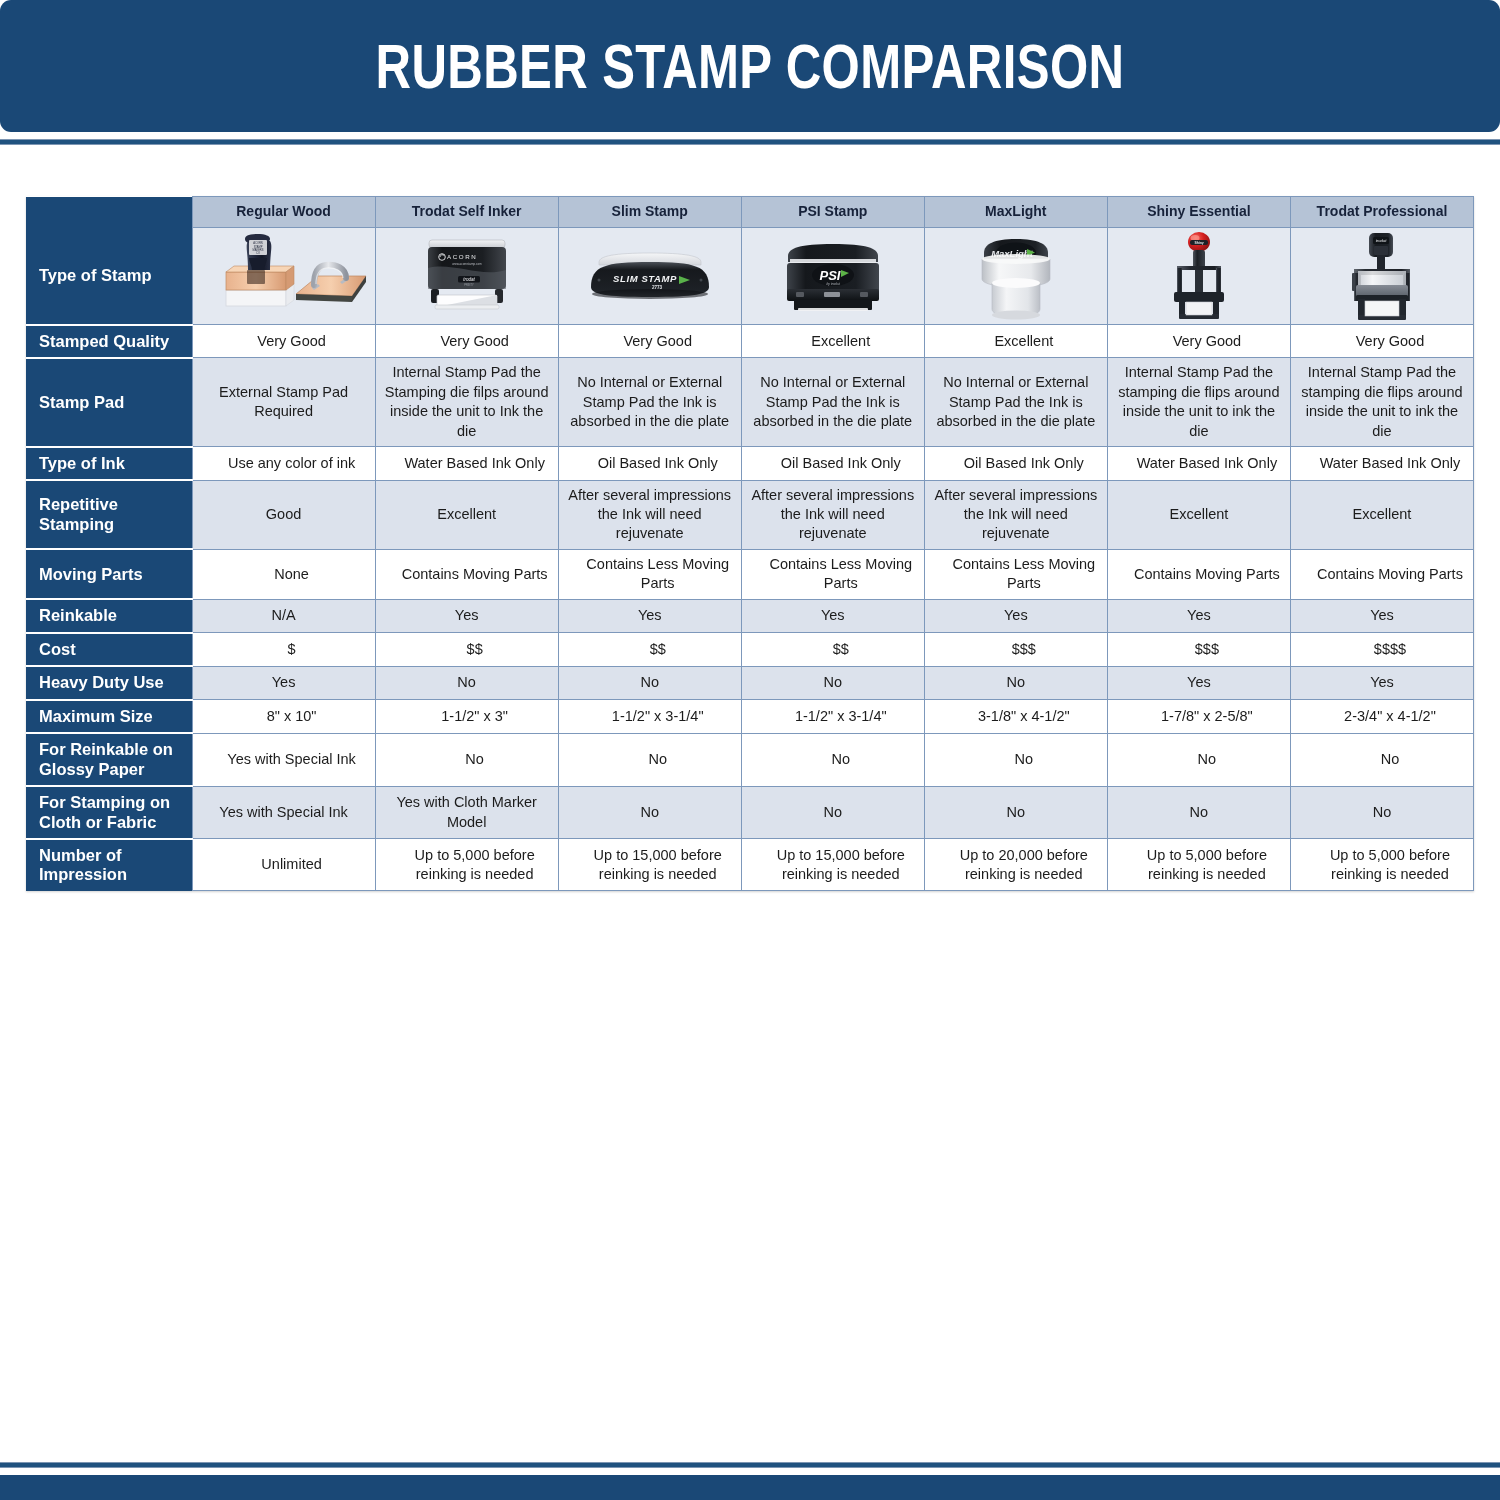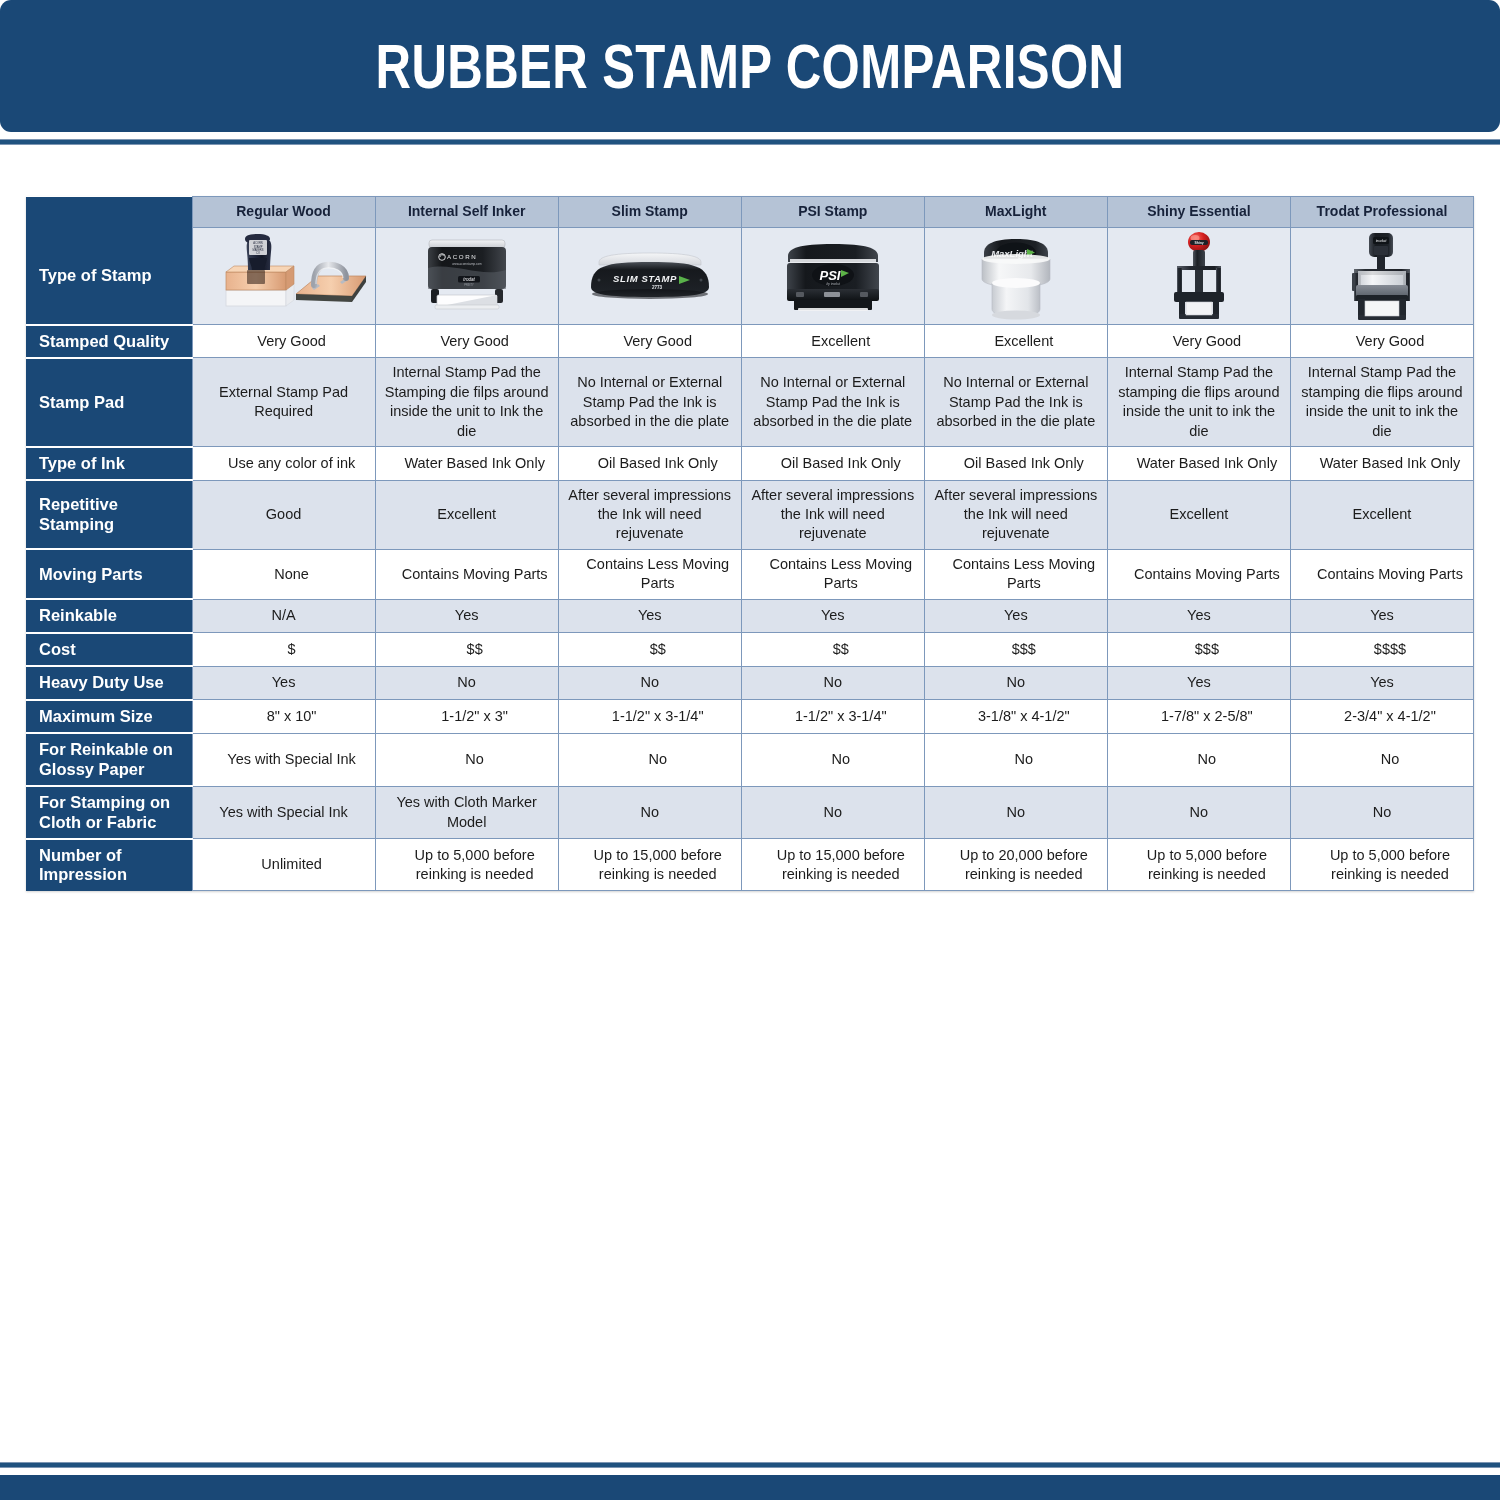--- a/index.html
+++ b/index.html
@@ -179,21 +179,21 @@
           <col class="c-data">
           <col class="c-data">
         <col class="c-data">
           <col class="c-data">
           <col class="c-data">
       </colgroup>
       <thead>
         <tr class="head">
           <th class="corner"></th>
         <th class="colhead">Regular Wood</th>
-            <th class="colhead">Internal Self Inker</th>
+            <th class="colhead">Trodat Self Inker</th>
             <th class="colhead">Slim Stamp</th>
             <th class="colhead">PSI Stamp</th>
             <th class="colhead">MaxLight</th>
             <th class="colhead">Shiny Essential</th>
             <th class="colhead">Trodat Professional</th>
           </tr>
       </thead>
       <tbody>
           <tr class="even imgrow">
             <td class="rowlabel">Type of Stamp</td>

